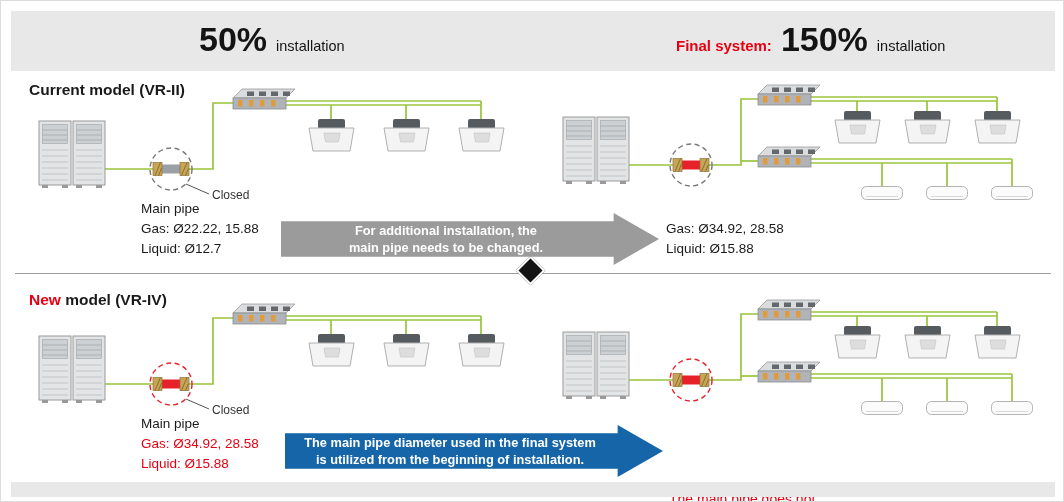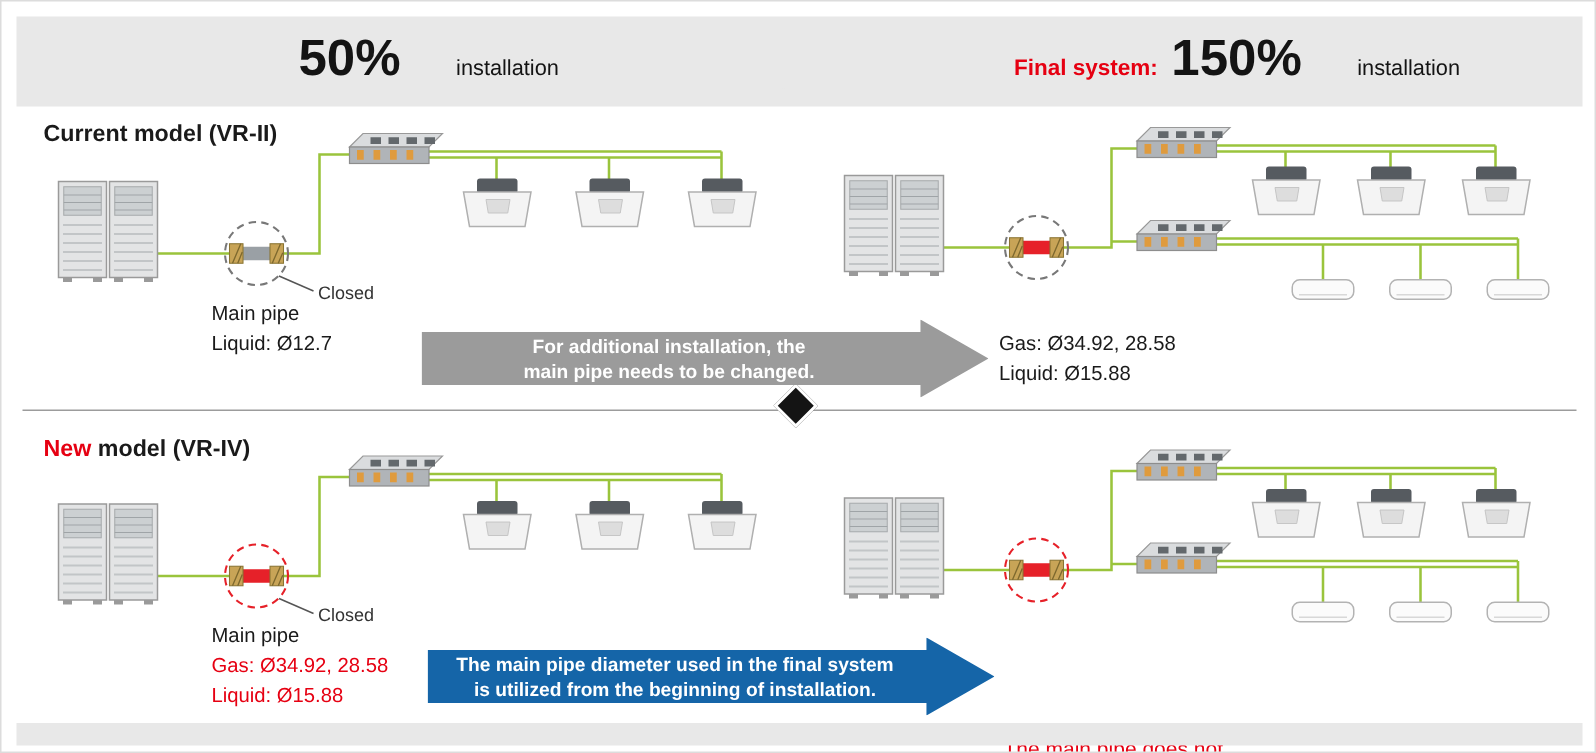--- a/index.html
+++ b/index.html
@@ -7,21 +7,21 @@
   .stage { position:relative; width:1064px; height:502px; background:#fff; border:1px solid #dcdcdc; overflow:hidden; }
 
   
   .header-bar { position:absolute; left:10px; top:10px; width:1044px; height:60px; background:#e8e8e8; }
   .header-notch { position:absolute; left:500px; top:52px; width:0; height:0;
     border-left:16px solid transparent; border-right:16px solid transparent; border-top:9px solid #e8e8e8; }
   .hdr-group { position:absolute; top:9px; display:flex; align-items:baseline; gap:9px; white-space:nowrap; }
   .hdr-left  { left:188px; }
   .hdr-right { left:665px; }
   .pct  { font-size:34px; font-weight:bold; color:#141414; }
-  .inst { font-size:14.5px; color:#141414;margin-left:28px; }
+  .inst { font-size:14.5px; color:#141414; }
   .final-prefix { font-size:15px; font-weight:bold; color:#e60012; }
 
   
   .row-title { position:absolute; left:28px; font-size:15.5px; font-weight:bold; color:#1a1a1a; white-space:nowrap; }
   .title-current { top:80px; }
   .title-new { top:290px; }
   .hl-red { color:#e60012; }
 
   
   .divider { position:absolute; left:14px; top:272px; width:1036px; height:1px; background:#9c9c9c; }
@@ -207,20 +207,21 @@
       <circle class="dcircle dc-red" cx="690" cy="379" r="21"></circle>
     </g>
   </svg>
 
   <div class="divider"></div>
   <div class="diamond"></div>
 
   <div class="closed-label" style="left:211px; top:187px;">Closed</div>
   <div class="pipe-label" style="left:140px; top:198px;">
     <div>Main pipe</div>
+    <div>Gas: Ø22.22, 15.88</div>
     <div>Liquid: Ø12.7</div>
   </div>
 
   <div class="pipe-label" style="left:665px; top:218px;">
     <div>Gas: Ø34.92, 28.58</div>
     <div>Liquid: Ø15.88</div>
   </div>
 
   <div class="banner" style="left:280px; top:212px;">
     <div class="banner-shape gray-bg"></div>

